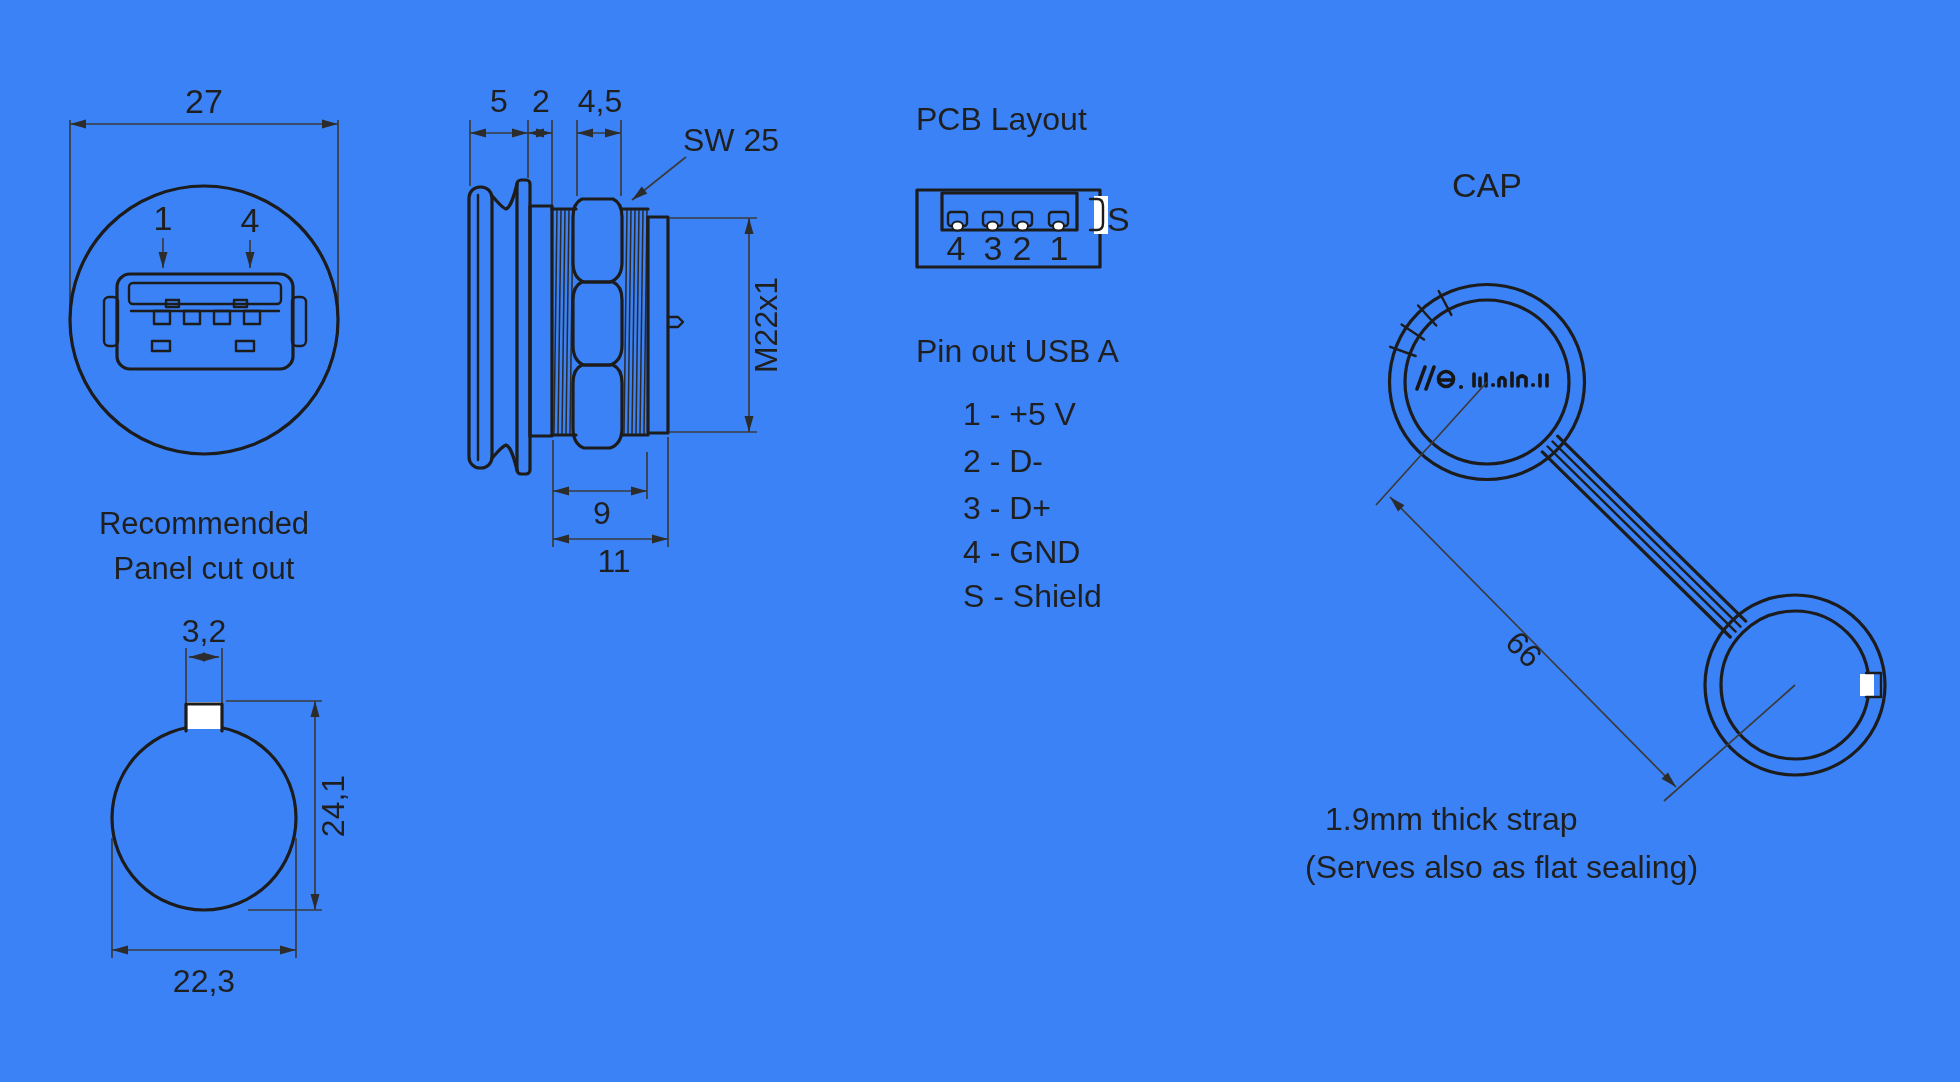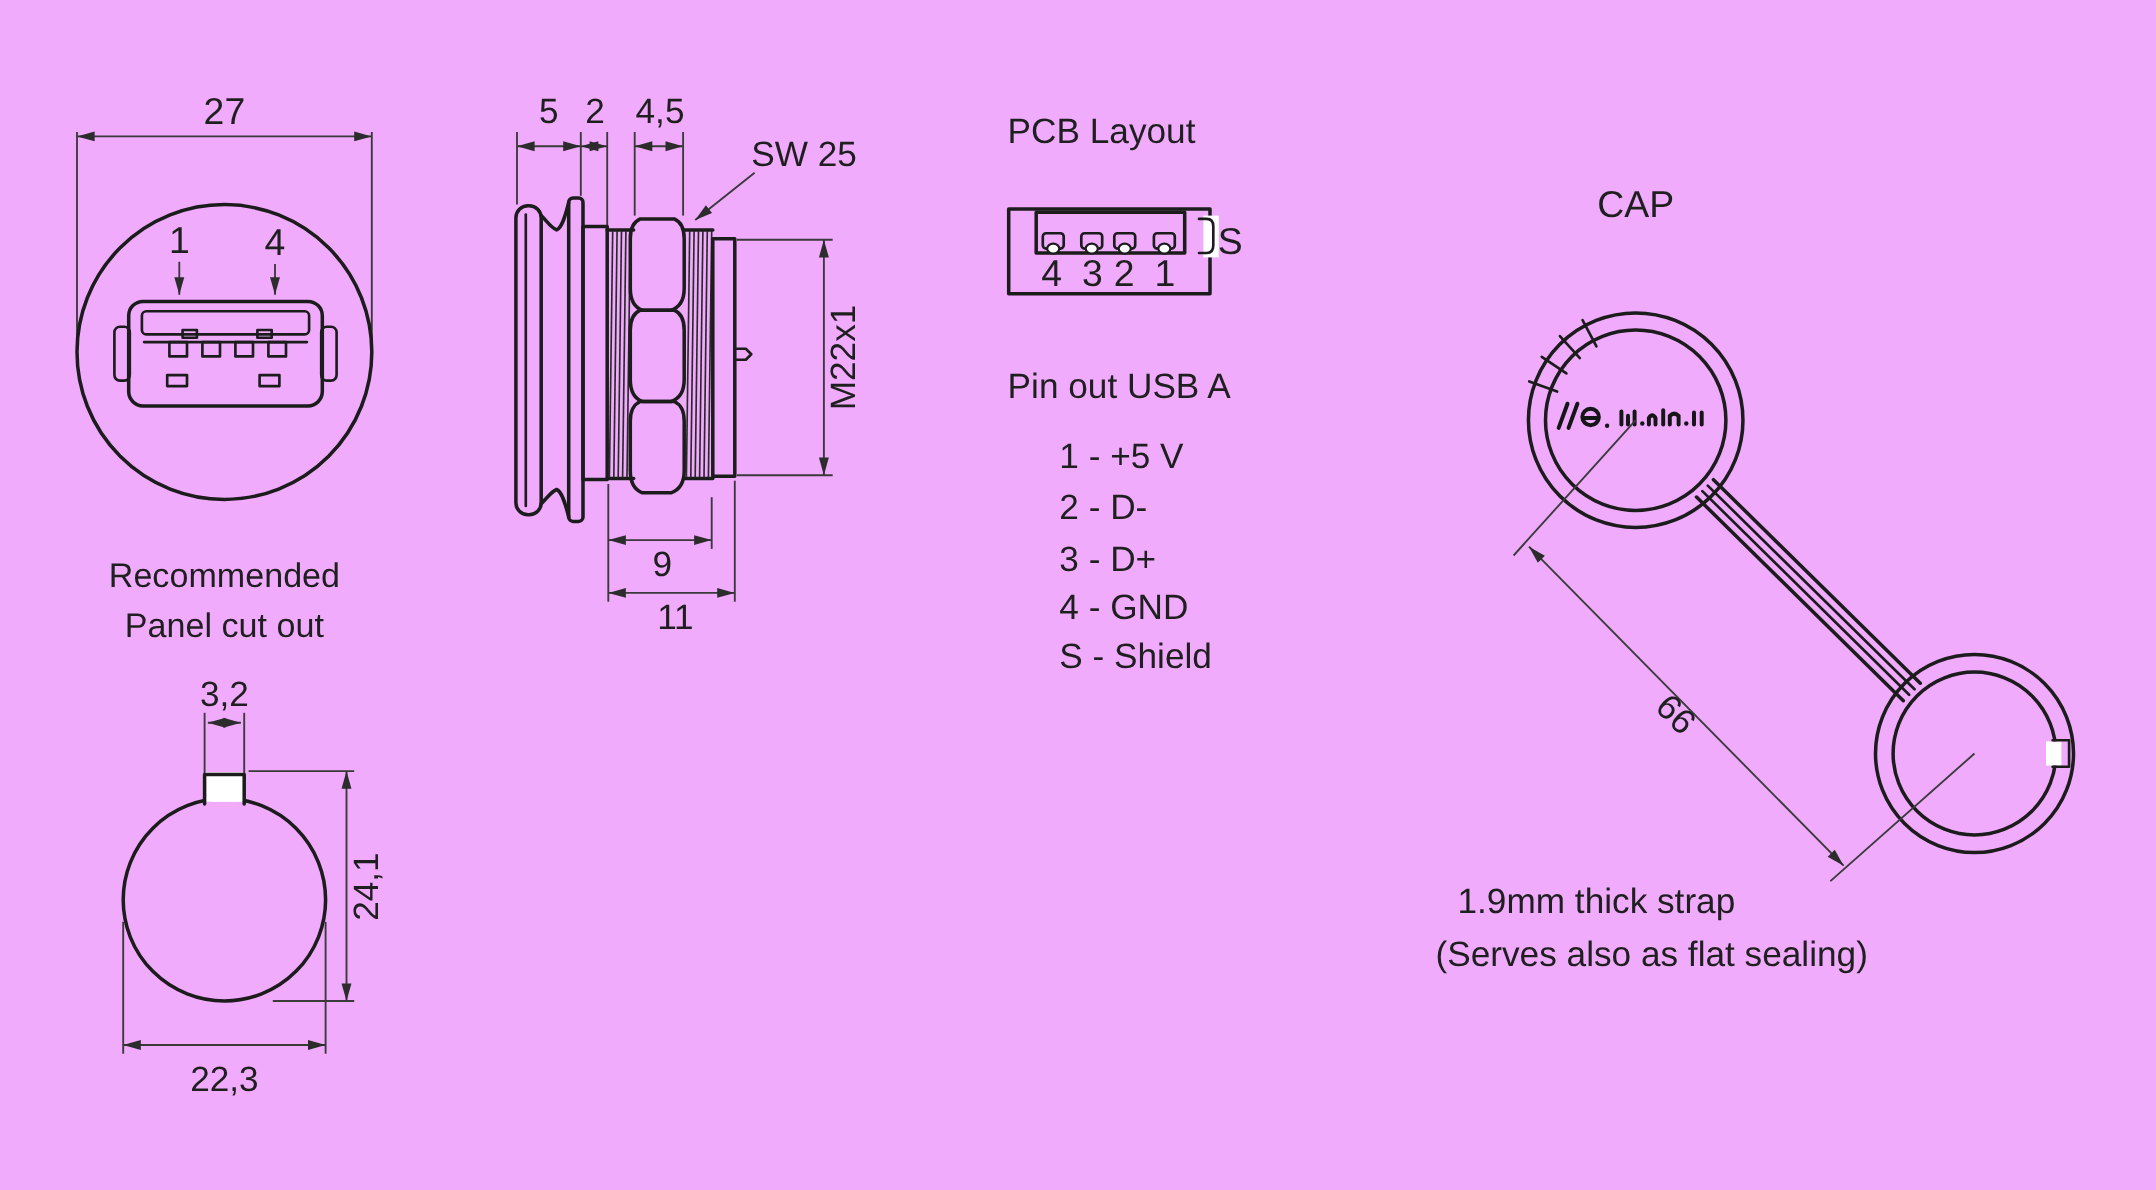--- a/index.html
+++ b/index.html
@@ -1,16 +1,16 @@
 <!DOCTYPE html>
 <html><head>
 <meta charset="utf-8">
 <style>
   html,body{margin:0;padding:0;background:#ffffff;}
-  .stage{width:1960px;height:1082px;background:#f0abfc;position:relative;overflow:hidden;}
+  .stage{width:1960px;height:1082px;background:#3b82f6;position:relative;overflow:hidden;}
   svg{display:block;}
   text{font-family:"Liberation Sans", sans-serif; fill:#1f1f1f;}
   .t34{font-size:34px;}
   .t32{font-size:32px;}
   .t31{font-size:31px;}
   .outline{fill:none;stroke:#1c1c1c;stroke-width:3.2;stroke-linejoin:round;stroke-linecap:round;}
   .outline2{fill:none;stroke:#1c1c1c;stroke-width:2.4;stroke-linejoin:round;stroke-linecap:round;}
   .whitefill{fill:#ffffff;stroke:none;}
   .dim{fill:none;stroke:#3a3a3a;stroke-width:1.7;}
   .thread{fill:none;stroke:#2a2a2a;stroke-width:1.5;}

